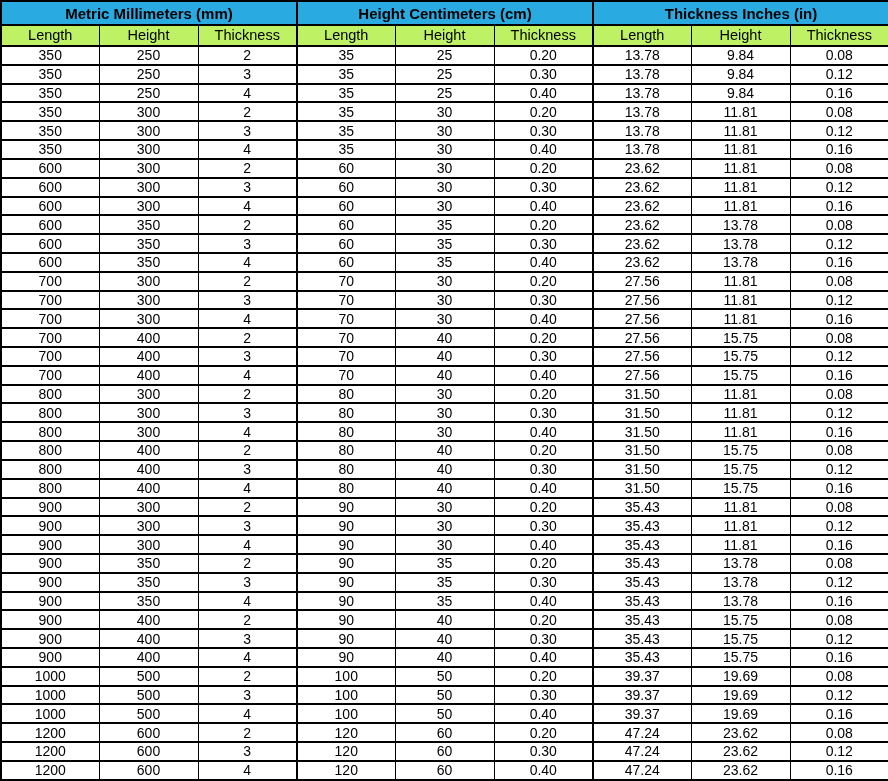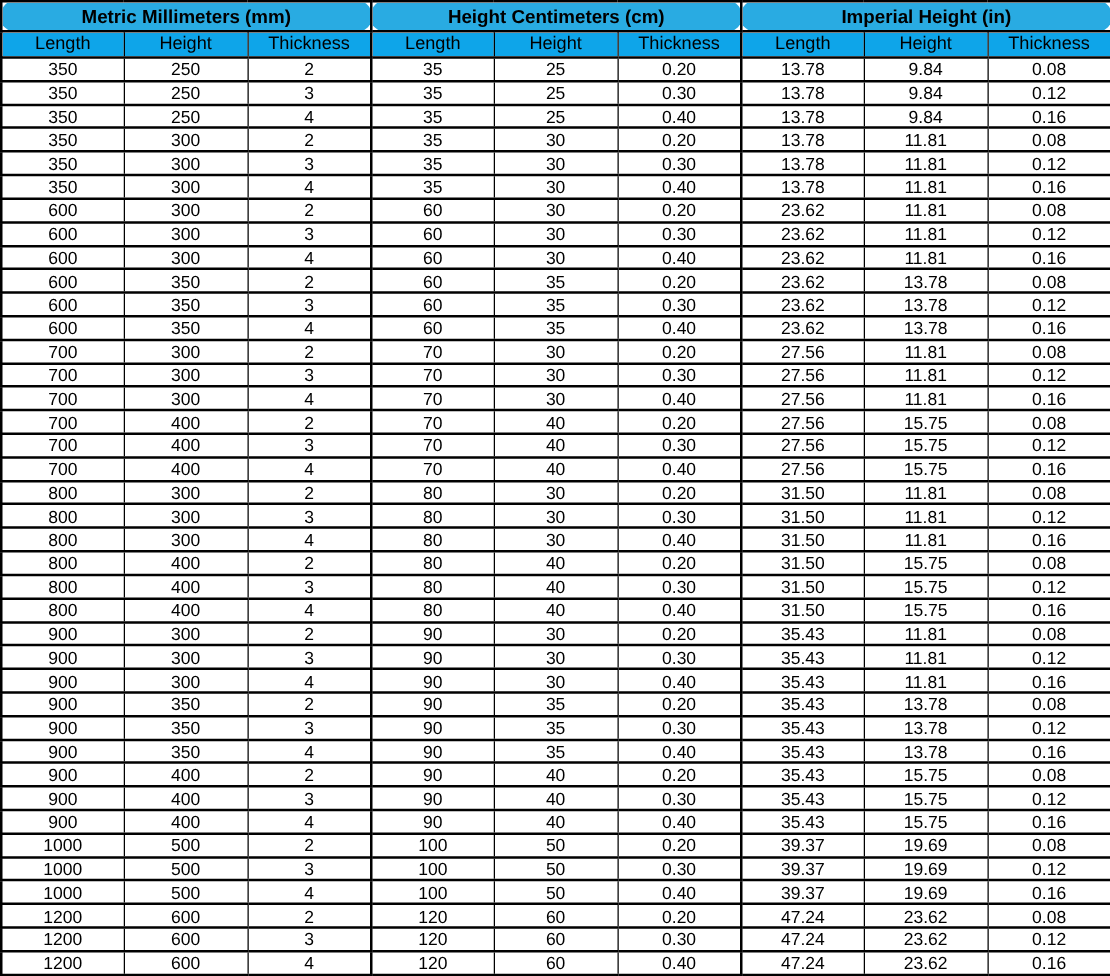--- a/index.html
+++ b/index.html
@@ -31,31 +31,31 @@
   table.dim-table {
     border: 2px solid #000000;
   }
   
   table.dim-table td:nth-child(1),
   table.dim-table tr.col-hdr th:nth-child(1) { border-left-width: 2px; }
   table.dim-table td:nth-child(3n),
   table.dim-table tr.col-hdr th:nth-child(3n) { border-right-width: 2px; }
   table.dim-table td:nth-child(3n+1),
   table.dim-table tr.col-hdr th:nth-child(3n+1) { border-left-width: 2px; }
-  table.dim-table tr.grp-hdr th { border-left-width: 2px; border-right-width: 2px; border-radius: 10px; }
+  table.dim-table tr.grp-hdr th { border-left-width: 2px; border-right-width: 2px; }
 
   table.dim-table tr.grp-hdr th {
     background: #29ABE2;
     font-size: 15px;
     font-weight: bold;
     height: 22px;
     line-height: 1;
   }
   table.dim-table tr.col-hdr th {
-    background: #0ea5e9;
+    background: #bef264;
     font-size: 14.5px;
     font-weight: normal;
     height: 19px;
     line-height: 1;
   }
   table.dim-table tbody td {
     font-size: 14px;
     line-height: 1;
     background: #ffffff;
   }
@@ -72,21 +72,21 @@
       <col style="width:99px">
       <col style="width:99px">
     <col style="width:98px">
       <col style="width:99px">
       <col style="width:99px">
   </colgroup>
   <thead>
     <tr class="grp-hdr">
       <th colspan="3">Metric Millimeters (mm)</th>
       <th colspan="3">Height Centimeters (cm)</th>
-      <th colspan="3">Imperial Height (in)</th>
+      <th colspan="3">Thickness Inches (in)</th>
     </tr>
     <tr class="col-hdr">
       <th>Length</th>
       <th>Height</th>
       <th>Thickness</th>
       <th>Length</th>
       <th>Height</th>
       <th>Thickness</th>
       <th>Length</th>
       <th>Height</th>

